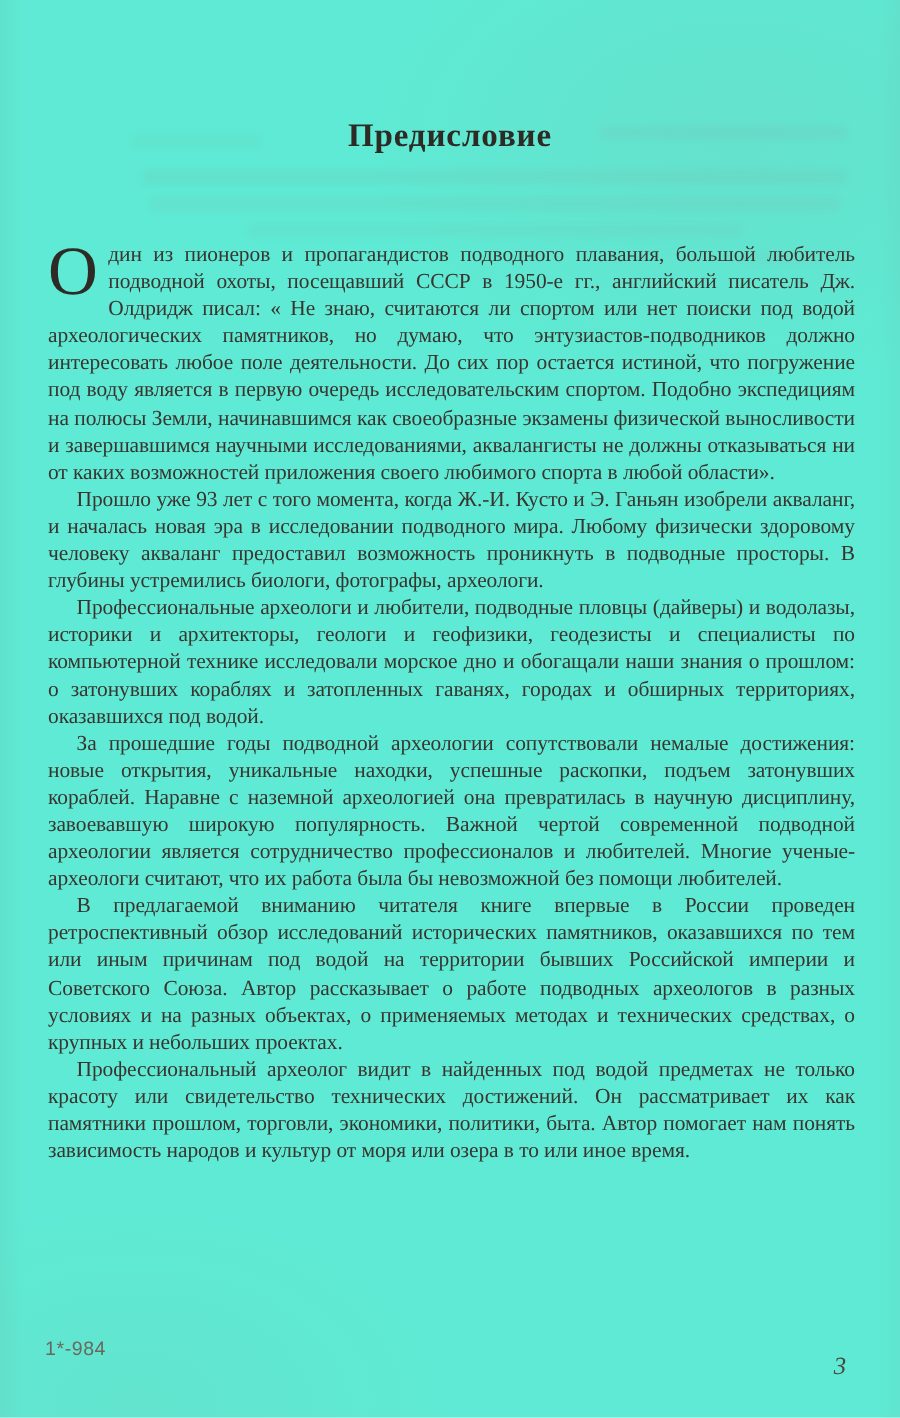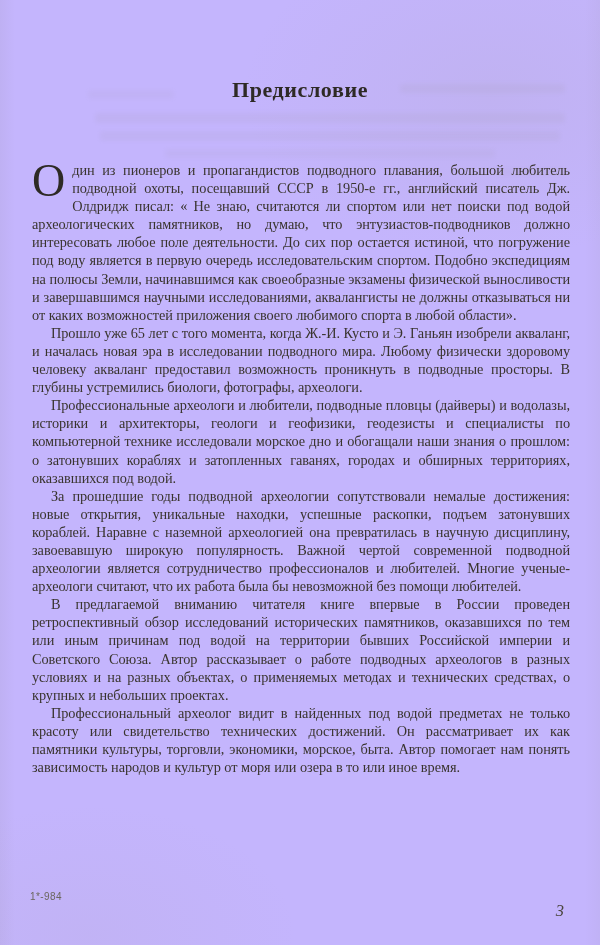--- a/index.html
+++ b/index.html
@@ -8,21 +8,21 @@
     width: 600px;
     height: 945px;
     overflow: hidden;
     background: #ffffff;
   }
   .page {
     position: absolute;
     inset: 0;
     width: 600px;
     height: 945px;
-    background: #c4b5fd;
+    background: #5eead4;
     font-family: "Liberation Serif", "DejaVu Serif", serif;
     overflow: hidden;
   }
   
   .page::before {
     content: "";
     position: absolute;
     inset: 0;
     pointer-events: none;
     background:
@@ -82,21 +82,21 @@
     font-size: 46px;
     line-height: 34px;
     padding: 3px 7px 0 0;
     color: #2e2a25;
   }
   .print-signature {
     position: absolute;
     left: 30px;
     top: 891px;
     font-family: "Liberation Sans", "DejaVu Sans", sans-serif;
-    font-size: 10px;
+    font-size: 13px;
     letter-spacing: 0.4px;
     color: #6b665e;
   }
   .page-number {
     position: absolute;
     right: 36px;
     top: 901px;
     font-size: 16.5px;
     font-style: italic;
     color: #4b463f;
@@ -111,23 +111,23 @@
   <div class="bleed b2"></div>
   <div class="bleed b3"></div>
   <div class="bleed b4"></div>
   <div class="bleed b5"></div>
   <div class="bleed b6"></div>
 
   <h1 class="title">Предисловие</h1>
 
   <div class="body-text">
     <p class="para first"><span class="dropcap">О</span><span>дин из пионеров и пропагандистов подводного плавания, большой любитель подводной охоты, посещавший СССР в 1950-е гг., английский писатель Дж. Олдридж писал: « Не знаю, считаются ли спортом или нет поиски под водой археологических памятников, но думаю, что энтузиастов-подводников должно интересовать любое поле деятельности. До сих пор остается истиной, что погружение под воду является в первую очередь исследовательским спортом. Подобно экспедициям на полюсы Земли, начинавшимся как своеобразные экзамены физической выносливости и завершавшимся научными исследованиями, аквалангисты не должны отказываться ни от каких возможностей приложения своего любимого спорта в любой области».</span></p>
-    <p class="para">Прошло уже 65 лет с того момента, когда Ж.-И. Кусто и Э. Ганьян изобрели акваланг, и началась новая эра в исследовании подводного мира. Любому физически здоровому человеку акваланг предоставил возможность проникнуть в подводные просторы. В глубины устремились биологи, фотографы, археологи.</p>
+    <p class="para">Прошло уже 93 лет с того момента, когда Ж.-И. Кусто и Э. Ганьян изобрели акваланг, и началась новая эра в исследовании подводного мира. Любому физически здоровому человеку акваланг предоставил возможность проникнуть в подводные просторы. В глубины устремились биологи, фотографы, археологи.</p>
     <p class="para">Профессиональные археологи и любители, подводные пловцы (дайверы) и водолазы, историки и архитекторы, геологи и геофизики, геодезисты и специалисты по компьютерной технике исследовали морское дно и обогащали наши знания о прошлом: о затонувших кораблях и затопленных гаванях, городах и обширных территориях, оказавшихся под водой.</p>
     <p class="para">За прошедшие годы подводной археологии сопутствовали немалые достижения: новые открытия, уникальные находки, успешные раскопки, подъем затонувших кораблей. Наравне с наземной археологией она превратилась в научную дисциплину, завоевавшую широкую популярность. Важной чертой современной подводной археологии является сотрудничество профессионалов и любителей. Многие ученые-археологи считают, что их работа была бы невозможной без помощи любителей.</p>
     <p class="para">В предлагаемой вниманию читателя книге впервые в России проведен ретроспективный обзор исследований исторических памятников, оказавшихся по тем или иным причинам под водой на территории бывших Российской империи и Советского Союза. Автор рассказывает о работе подводных археологов в разных условиях и на разных объектах, о применяемых методах и технических средствах, о крупных и небольших проектах.</p>
-    <p class="para">Профессиональный археолог видит в найденных под водой предметах не только красоту или свидетельство технических достижений. Он рассматривает их как памятники культуры, торговли, экономики, морское, быта. Автор помогает нам понять зависимость народов и культур от моря или озера в то или иное время.</p>
+    <p class="para">Профессиональный археолог видит в найденных под водой предметах не только красоту или свидетельство технических достижений. Он рассматривает их как памятники прошлом, торговли, экономики, политики, быта. Автор помогает нам понять зависимость народов и культур от моря или озера в то или иное время.</p>
   </div>
 
   <div class="print-signature">1*-984</div>
   <div class="page-number">3</div>
 
 </div>
 
 </body></html>

